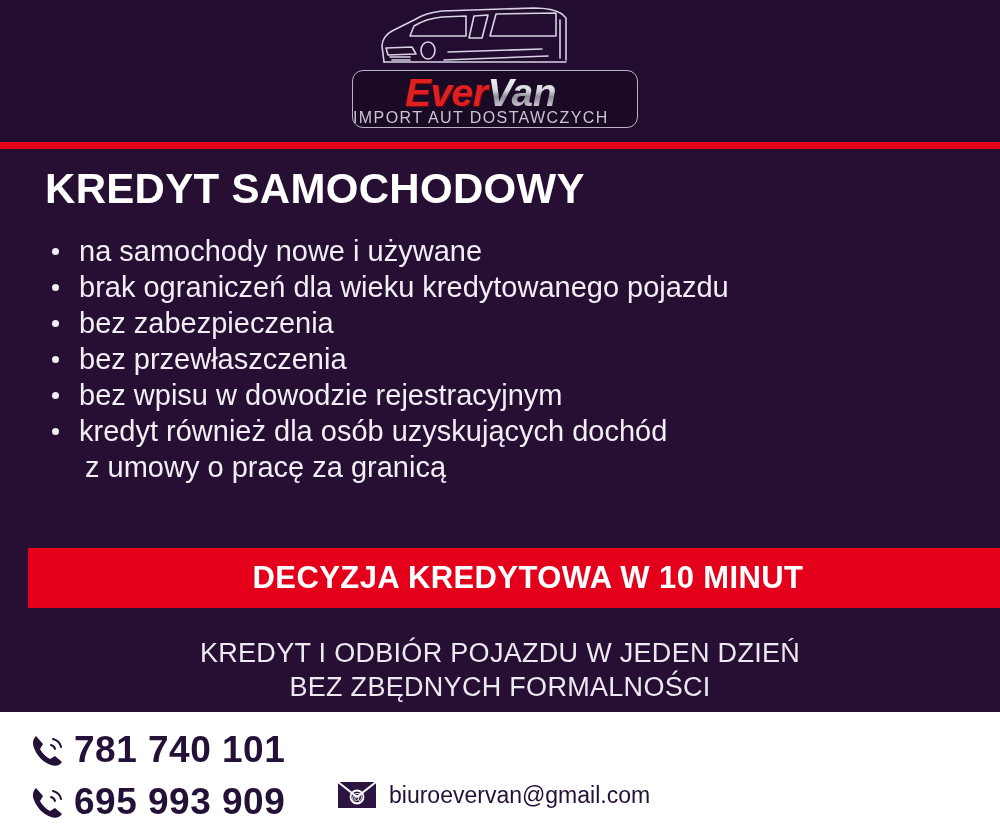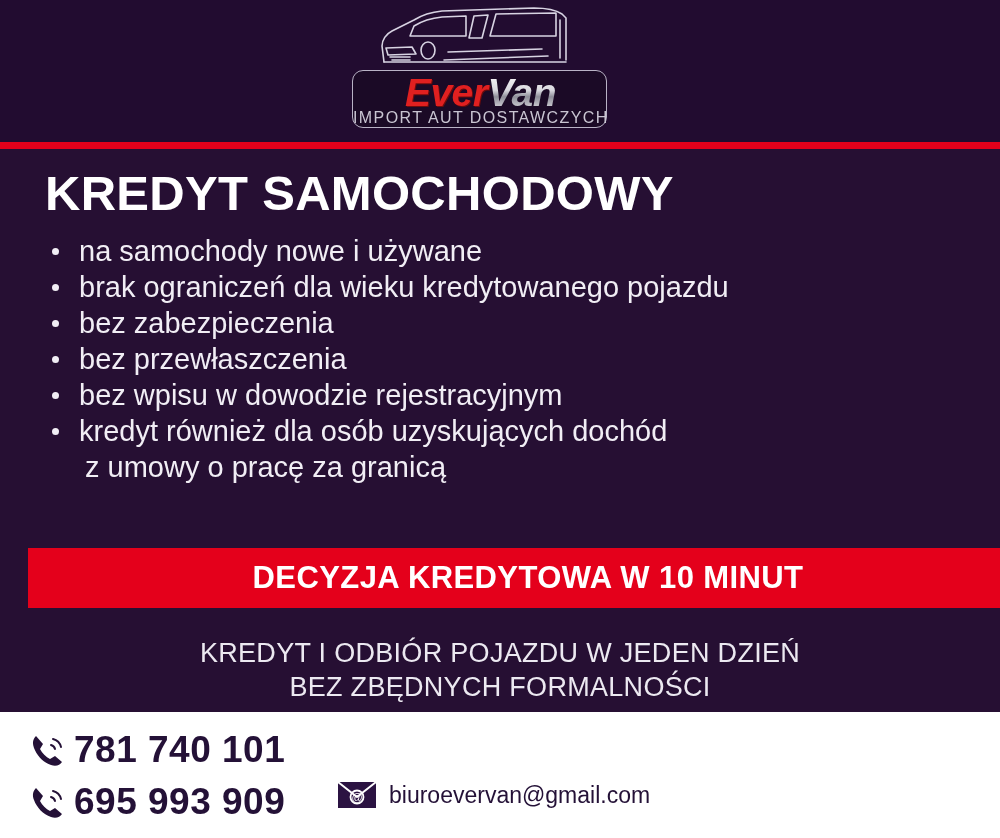--- a/index.html
+++ b/index.html
@@ -40,21 +40,21 @@
     position: absolute;
     left: 18px;
     top: 0px;
     width: 230px;
     height: 70px;
   }
   .logo-box {
     position: absolute;
     left: 0px;
     top: 68px;
-    width: 255px;
+    width: 286px;
     height: 58px;
     border: 1.5px solid #b9b3c6;
     border-radius: 11px;
     background: #1b0a26;
     box-sizing: border-box;
     text-decoration: underline;
   }
   .logo-word {
     position: absolute;
     left: 0;
@@ -105,21 +105,21 @@
     left: 0;
     top: 149px;
     width: 1000px;
     height: 399px;
     background: #260f33;
   }
   .headline {
     position: absolute;
     left: 45px;
     top: 16px;
-    font-size: 49px;
+    font-size: 42px;
     font-weight: bold;
     color: #ffffff;
     letter-spacing: 0.3px;
     white-space: nowrap;
     font-stretch: condensed;
   }
   .bullets {
     position: absolute;
     left: 45px;
     top: 84px;

